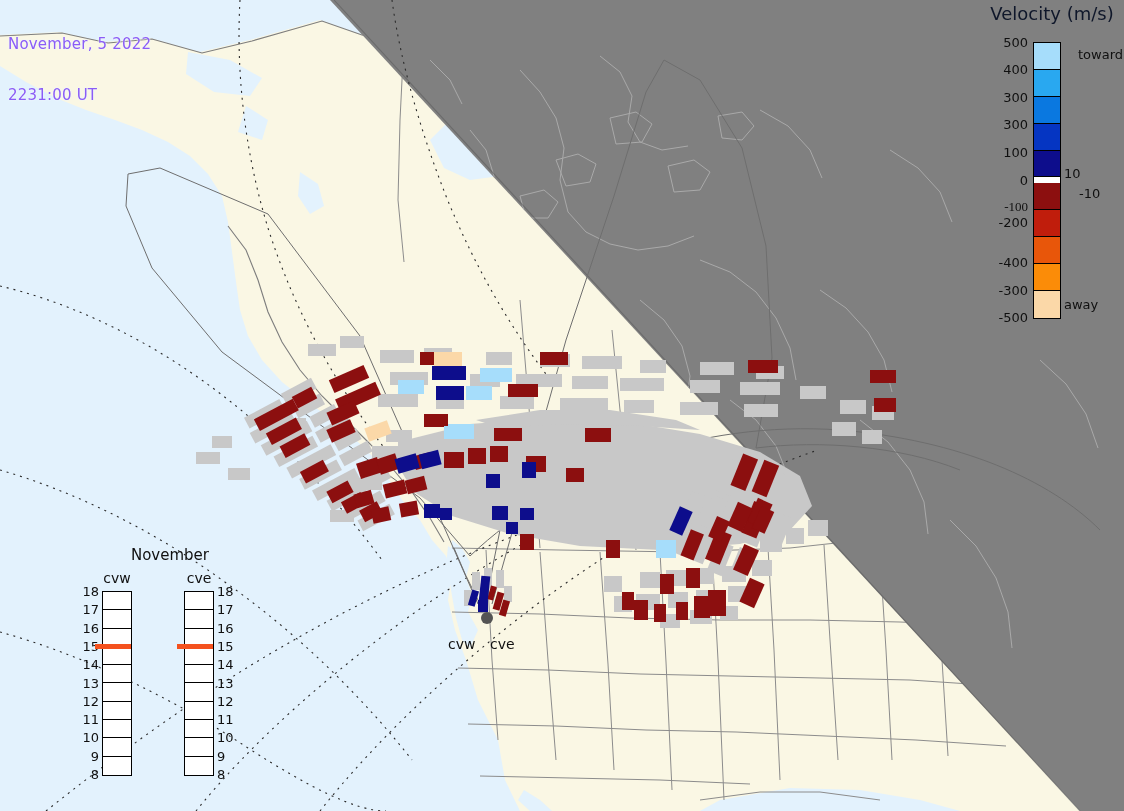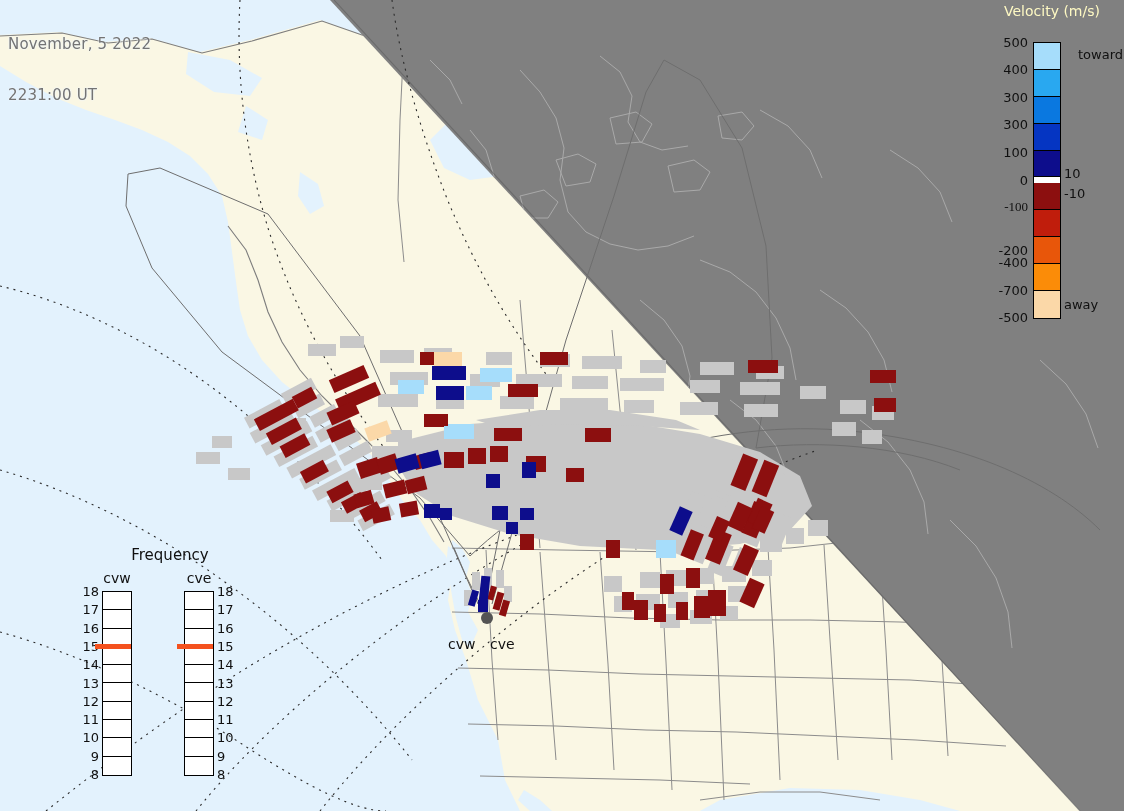--- a/index.html
+++ b/index.html
@@ -9,33 +9,33 @@
     font-family:"DejaVu Sans",sans-serif;
     background:#e3f2fd;
   }
   #stage{position:absolute;left:0;top:0;width:1124px;height:811px;overflow:hidden;}
   .layer{position:absolute;left:0;top:0;width:1124px;height:811px;}
   svg.layer{display:block;}
 
   
   #title-block{
     position:absolute;left:8px;top:2px;z-index:40;
-    font-size:15px;line-height:17px;color:#737373;
+    font-size:15px;line-height:17px;color:#8b5cf6;
     letter-spacing:0.2px;white-space:pre;
   }
   #title-block div{text-shadow:0 0 2px #eef6fc,0 0 2px #eef6fc;}
 
   
   #velbar{
     position:absolute;right:0;top:0;width:144px;height:332px;z-index:50;
     background:#808080;
   }
   #velbar-title{
     position:absolute;top:3px;left:0;width:144px;text-align:center;
-    font-size:14px;color:#fef9c3;
+    font-size:18px;color:#0f172a;
   }
   #velbar-strip{
     position:absolute;left:53px;top:42px;width:28px;height:277px;
     border:1px solid #000;box-sizing:border-box;
   }
   .vel-swatch{width:100%;box-sizing:border-box;border-bottom:1px solid #000;}
   .vel-swatch:last-child{border-bottom:none;}
   .vel-gap{width:100%;background:#ffffff;}
   #velbar-ticks{position:absolute;left:0;top:0;width:52px;height:332px;}
   .vel-tick{
@@ -470,35 +470,35 @@
         <div class="vel-swatch" style="height: 26.9px; background: rgb(251, 216, 168);"></div>
       </div>
     <div id="velbar-ticks">
         <div class="vel-tick" style="top: 42px;">500</div>
         <div class="vel-tick" style="top: 69.449px;">400</div>
         <div class="vel-tick" style="top: 96.898px;">300</div>
         <div class="vel-tick" style="top: 124.347px;">300</div>
         <div class="vel-tick" style="top: 151.796px; text-align: center;">100</div>
         <div class="vel-tick" style="top: 179.5px;">0</div>
         <div class="vel-tick" style="top: 207.204px; font-family: Liberation Serif, serif;">-100</div>
-        <div class="vel-tick" style="top: 250px;">-200</div>
+        <div class="vel-tick" style="top: 222px;">-200</div>
         <div class="vel-tick" style="top: 262.102px;">-400</div>
-        <div class="vel-tick" style="top: 289.551px;">-700</div>
+        <div class="vel-tick" style="top: 289.551px;">-300</div>
         <div class="vel-tick" style="top: 317px;">-500</div>
       </div>
     <div id="velbar-side">
         <div class="vel-side-label" style="top: 54px; margin-left: 14px;">toward</div>
         <div class="vel-side-label" style="top: 172.5px;">10</div>
-        <div class="vel-side-label" style="top: 192.5px;">-10</div>
+        <div class="vel-side-label" style="top: 192.5px; margin-left: 15px;">-10</div>
         <div class="vel-side-label" style="top: 303.55px;">away</div>
       </div>
   </div>
 
   <div id="freqbox">
-    <div id="freq-title">Frequency</div>
+    <div id="freq-title">November</div>
   <div class="freq-col" style="left: 8px;">
         <div class="freq-col-name">cvw</div>
         <div class="freq-scale">
           <div class="freq-seg" style="height: 18.3px;"></div>
           <div class="freq-seg" style="height: 18.3px;"></div>
           <div class="freq-seg" style="height: 18.3px;"></div>
           <div class="freq-seg" style="height: 18.3px;"></div>
           <div class="freq-seg" style="height: 18.3px;"></div>
           <div class="freq-seg" style="height: 18.3px;"></div>
           <div class="freq-seg" style="height: 18.3px;"></div>

